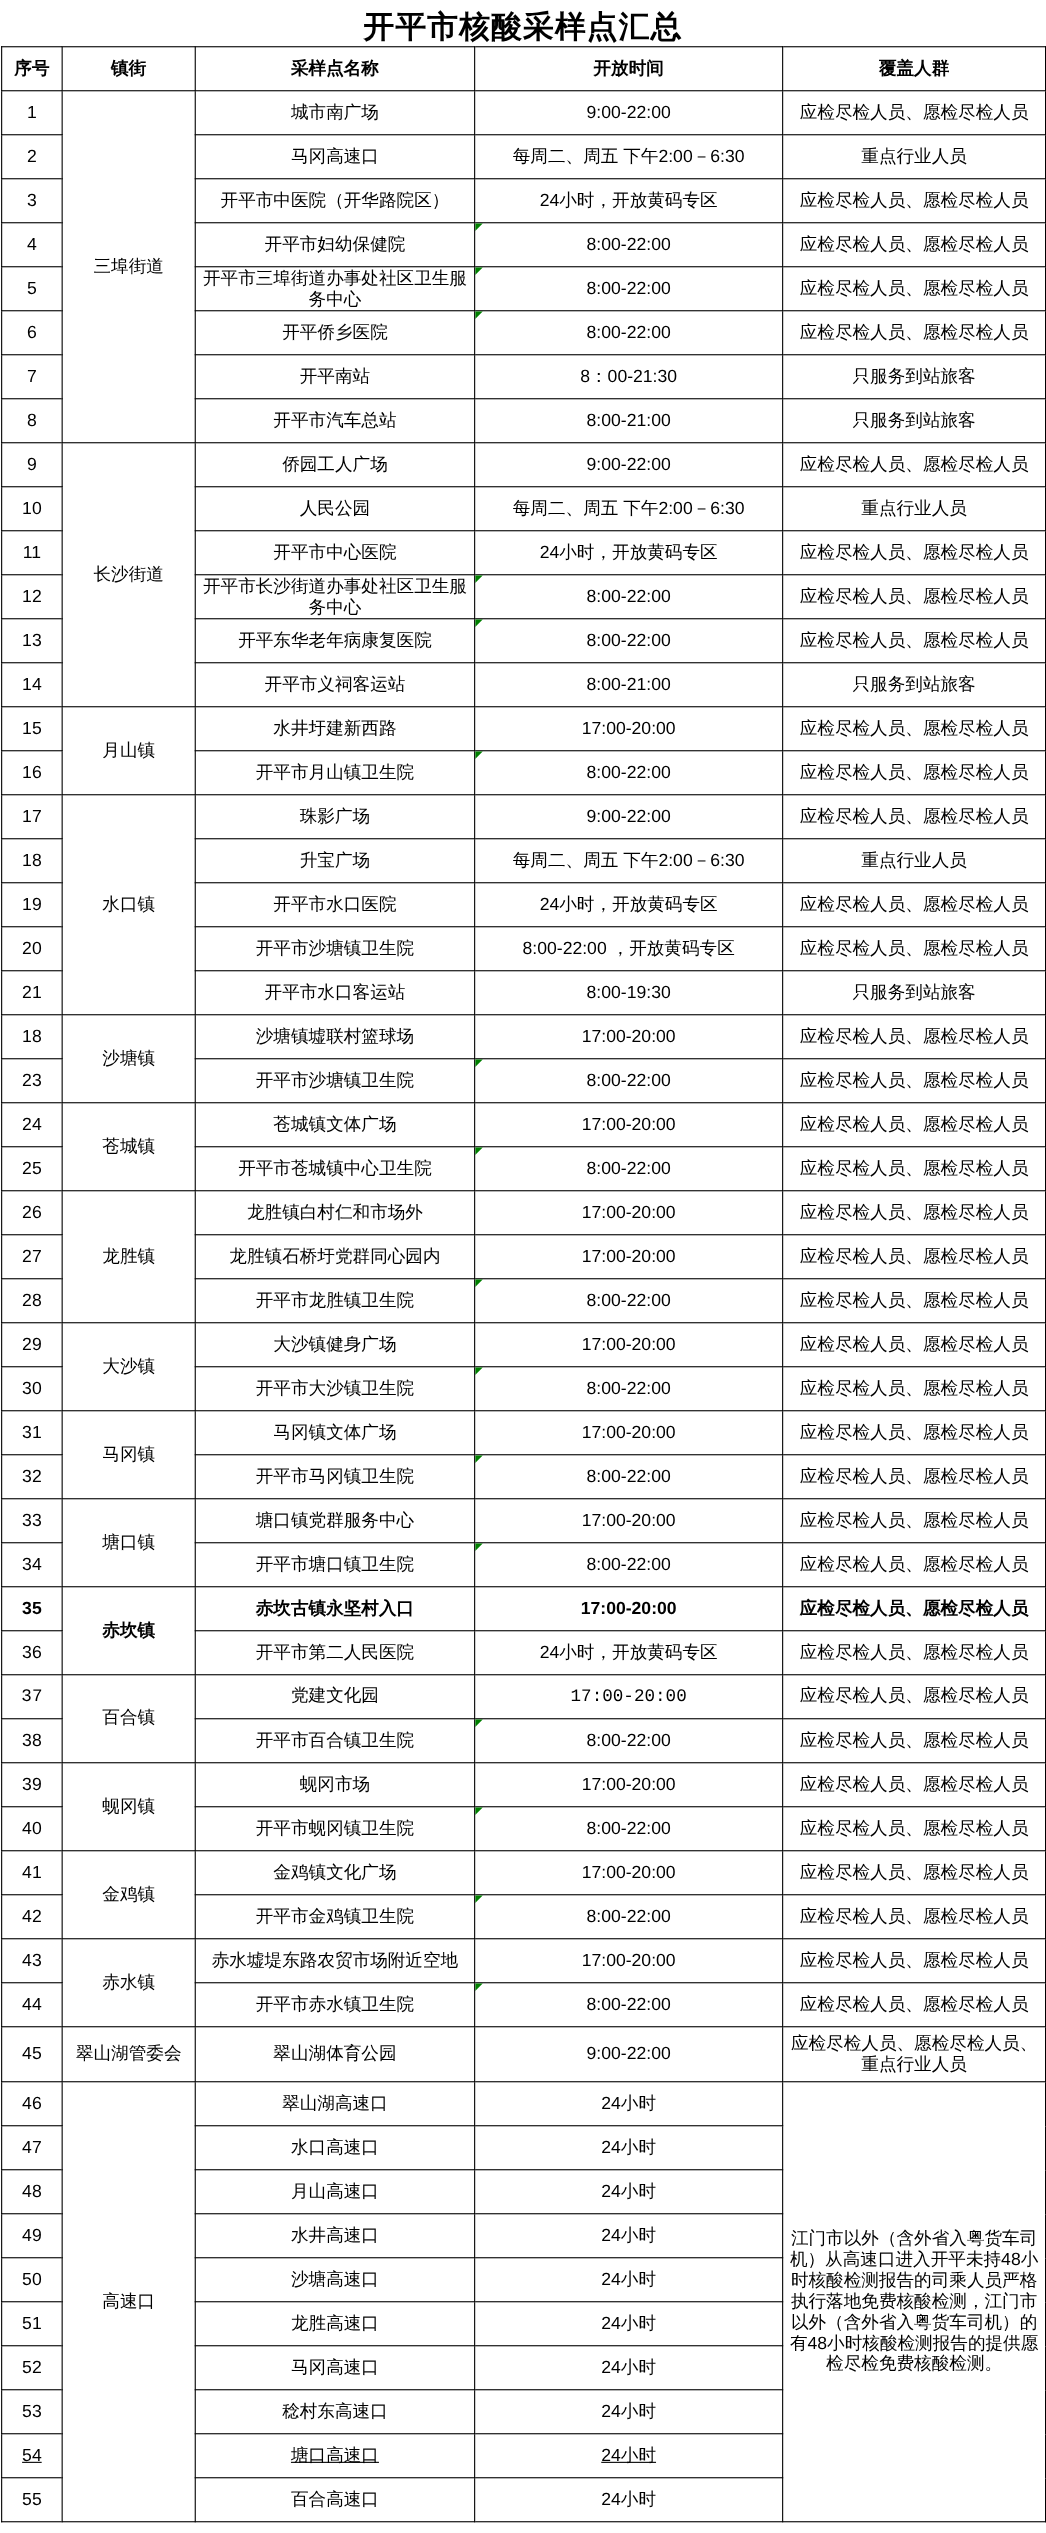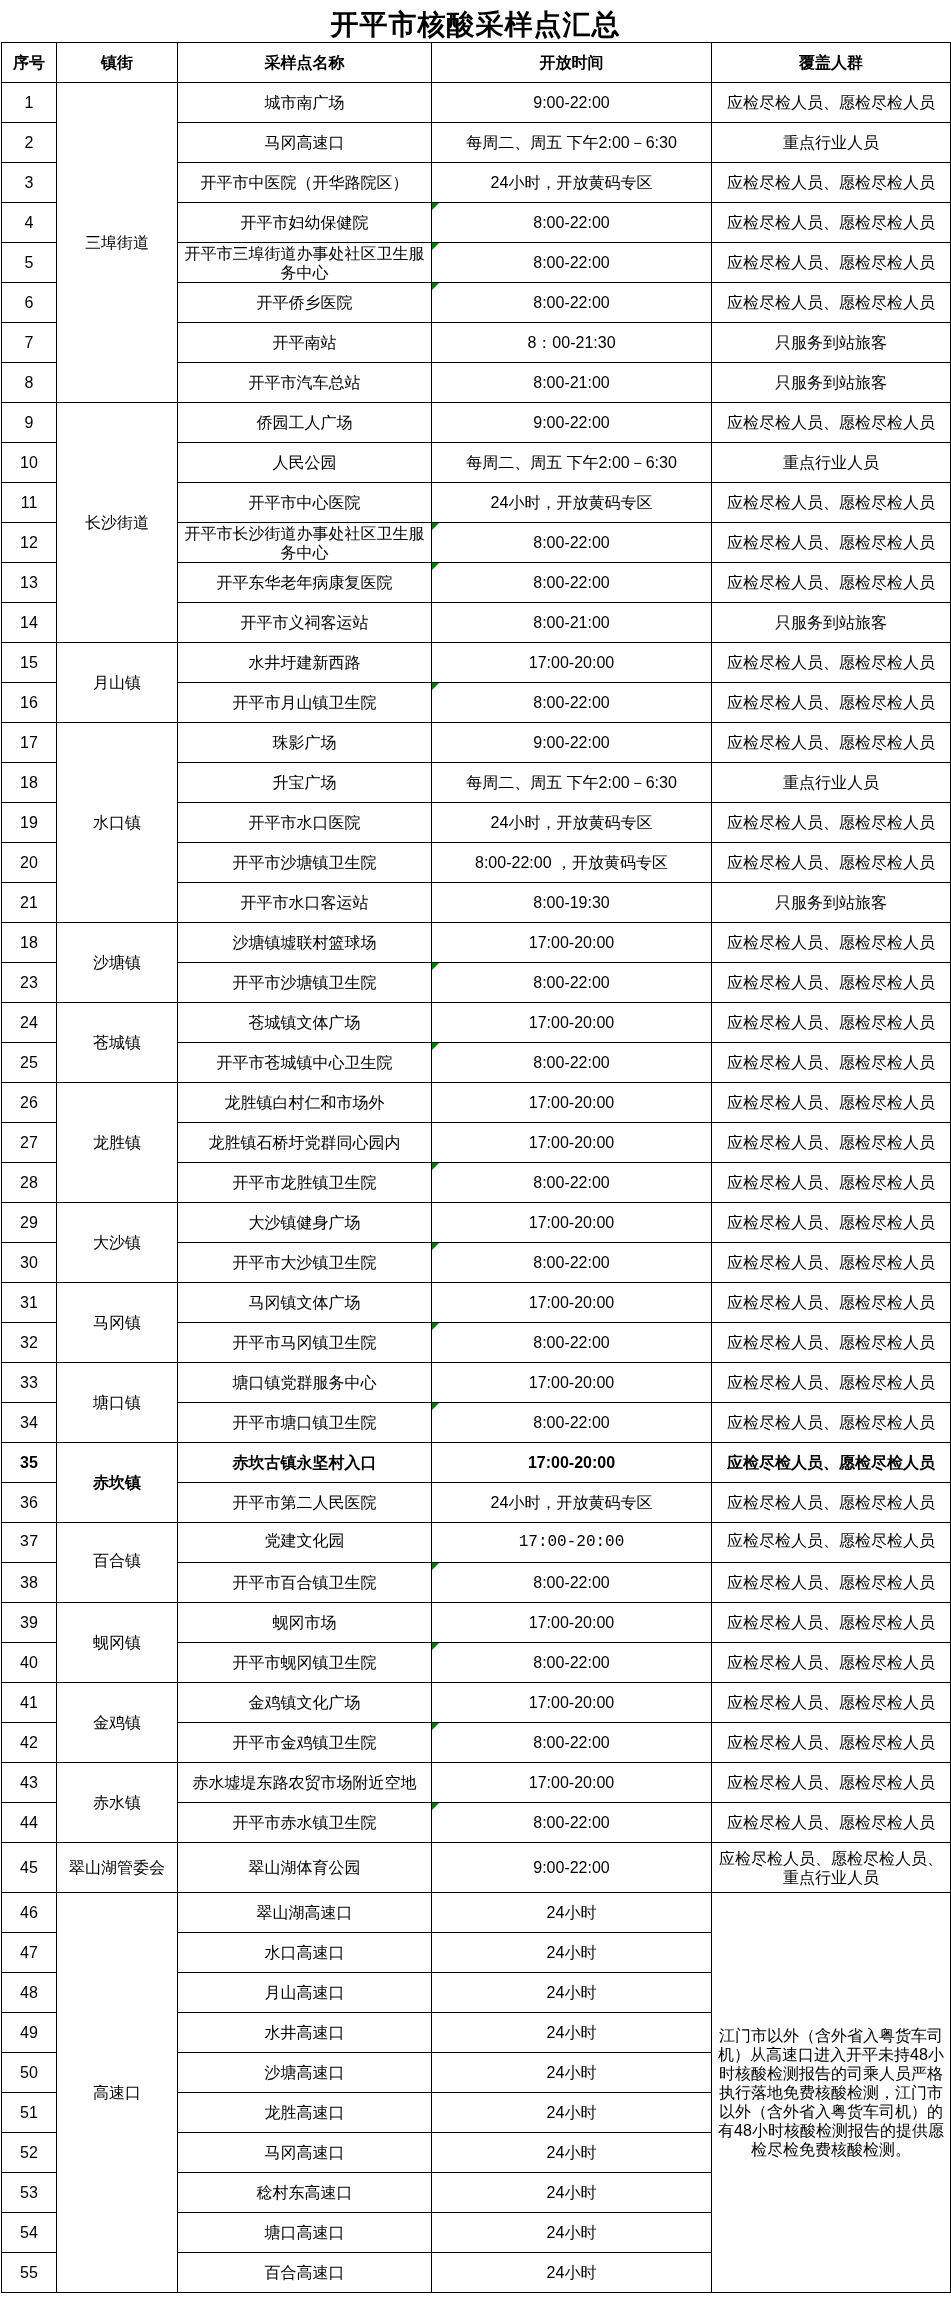--- a/index.html
+++ b/index.html
@@ -405,21 +405,21 @@
         <tr style="height: 40px;">
           <td class="seq">52</td>
           <td>马冈高速口</td>
           <td class="time">24小时</td>
         </tr>
         <tr style="height: 40px;">
           <td class="seq">53</td>
           <td>稔村东高速口</td>
           <td class="time">24小时</td>
         </tr>
-        <tr style="height: 40px;">
+        <tr style="height: 40px; text-decoration: underline;">
           <td class="seq">54</td>
           <td>塘口高速口</td>
           <td class="time">24小时</td>
         </tr>
         <tr style="height: 40px;">
           <td class="seq">55</td>
           <td>百合高速口</td>
           <td class="time">24小时</td>
         </tr>
       </tbody>

